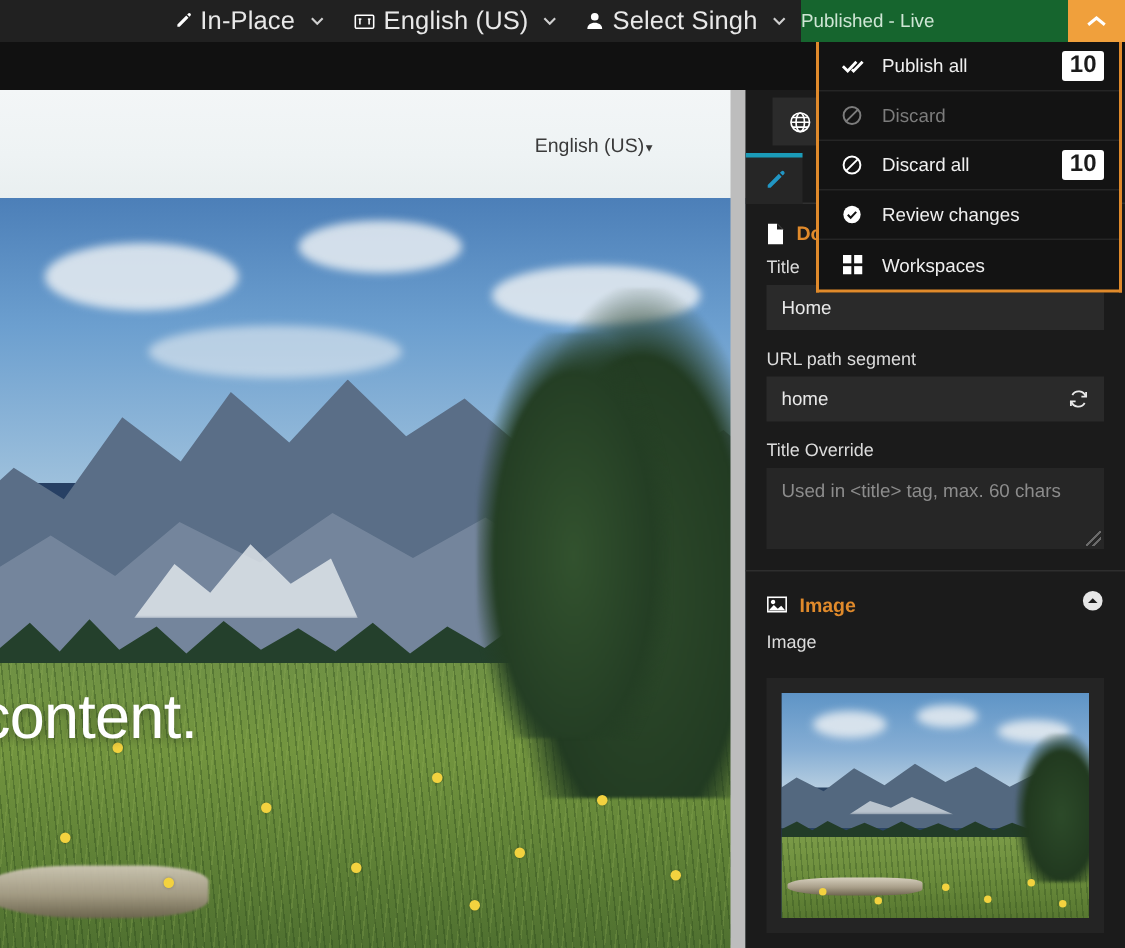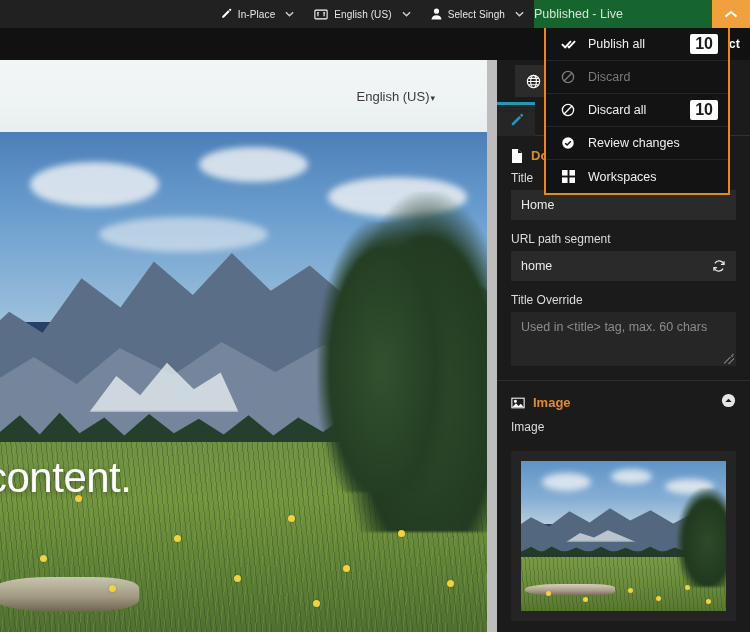--- a/index.html
+++ b/index.html
@@ -14,21 +14,21 @@
 
   
   .topbar {
     position: absolute; top: 0; left: 0; width: 750px; height: 28px;
     background: #212121; display: flex; align-items: stretch;
     z-index: 40;
   }
   .topbar-spacer { flex: 1 1 auto; }
   .tb-item {
     display: flex; align-items: center; gap: 6px;
-    padding: 0 10px; color: #e8e8e8; font-size: 10px;
+    padding: 0 10px; color: #e8e8e8; font-size: 17px;
     height: 28px; white-space: nowrap;
   }
   .tb-item .lbl { letter-spacing: .1px; }
   .chev-d { font-size: 9px; color: #cfcfcf; margin-left: 4px; }
   .ic { display: inline-flex; align-items: center; justify-content: center; }
   .ic svg { display: block; }
 
   .status-btn {
     background: #16652e; color: #cfe6d5; font-size: 12.5px;
     display: flex; align-items: center; justify-content: flex-start;
@@ -216,21 +216,21 @@
     background: radial-gradient(ellipse at 50% 55%, #2c4a29 0%, #21391f 55%, rgba(26,45,26,0) 74%);
     filter: blur(1px); }
   .thumb .t-log { position: absolute; left: 2%; bottom: 10%; width: 44%; height: 8%;
     background: linear-gradient(180deg,#d6cfbd 0%, #a89e89 55%, #6f6651 100%);
     border-radius: 40% 30% 35% 45%; filter: blur(.5px); }
   .thumb .t-flower { position: absolute; width: 5px; height: 5px; border-radius: 50%;
     background: #f3d23f; }
 
   
   .menu {
-    position: absolute; top: 28px; left: 544px; width: 186px;
+    position: absolute; top: 28px; left: 544px; width: 204px;
     background: #131313; border: 2px solid #e08a2b; border-top: none;
     z-index: 60;
   }
   .menu-item {
     display: flex; align-items: center; height: 33px; padding: 0 10px 0 14px;
     color: #f0f0f0; font-size: 12.5px; gap: 12px;
     border-bottom: 1px solid #252525;
   }
   .menu-item.disabled { color: #7c7c7c; }
   .menu-item .mi-ico { width: 16px; display: flex; align-items: center; justify-content: center; }

